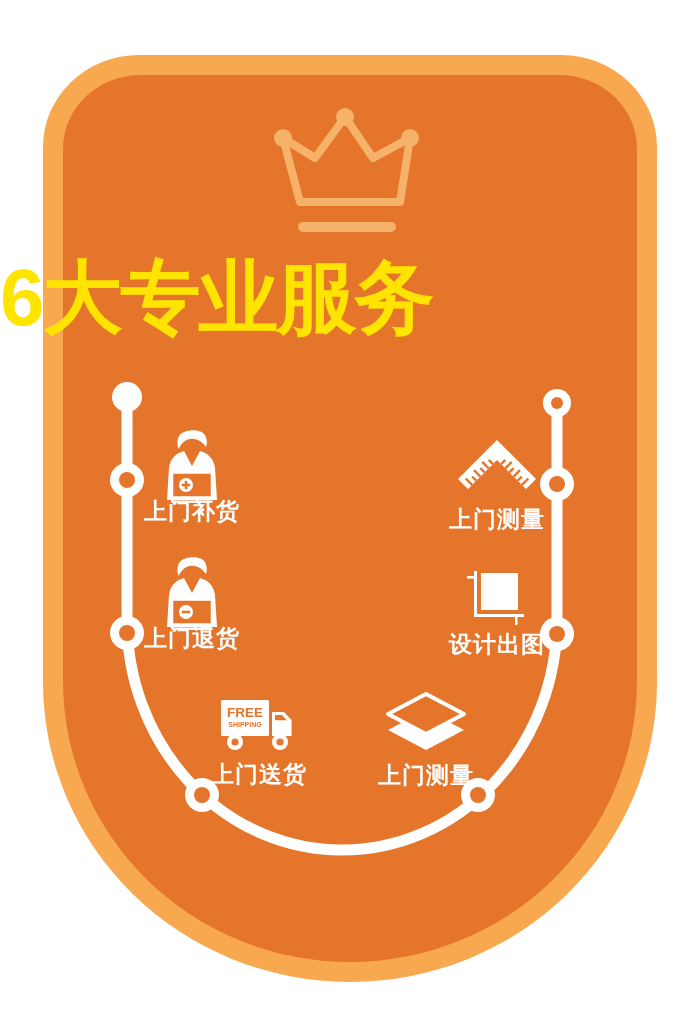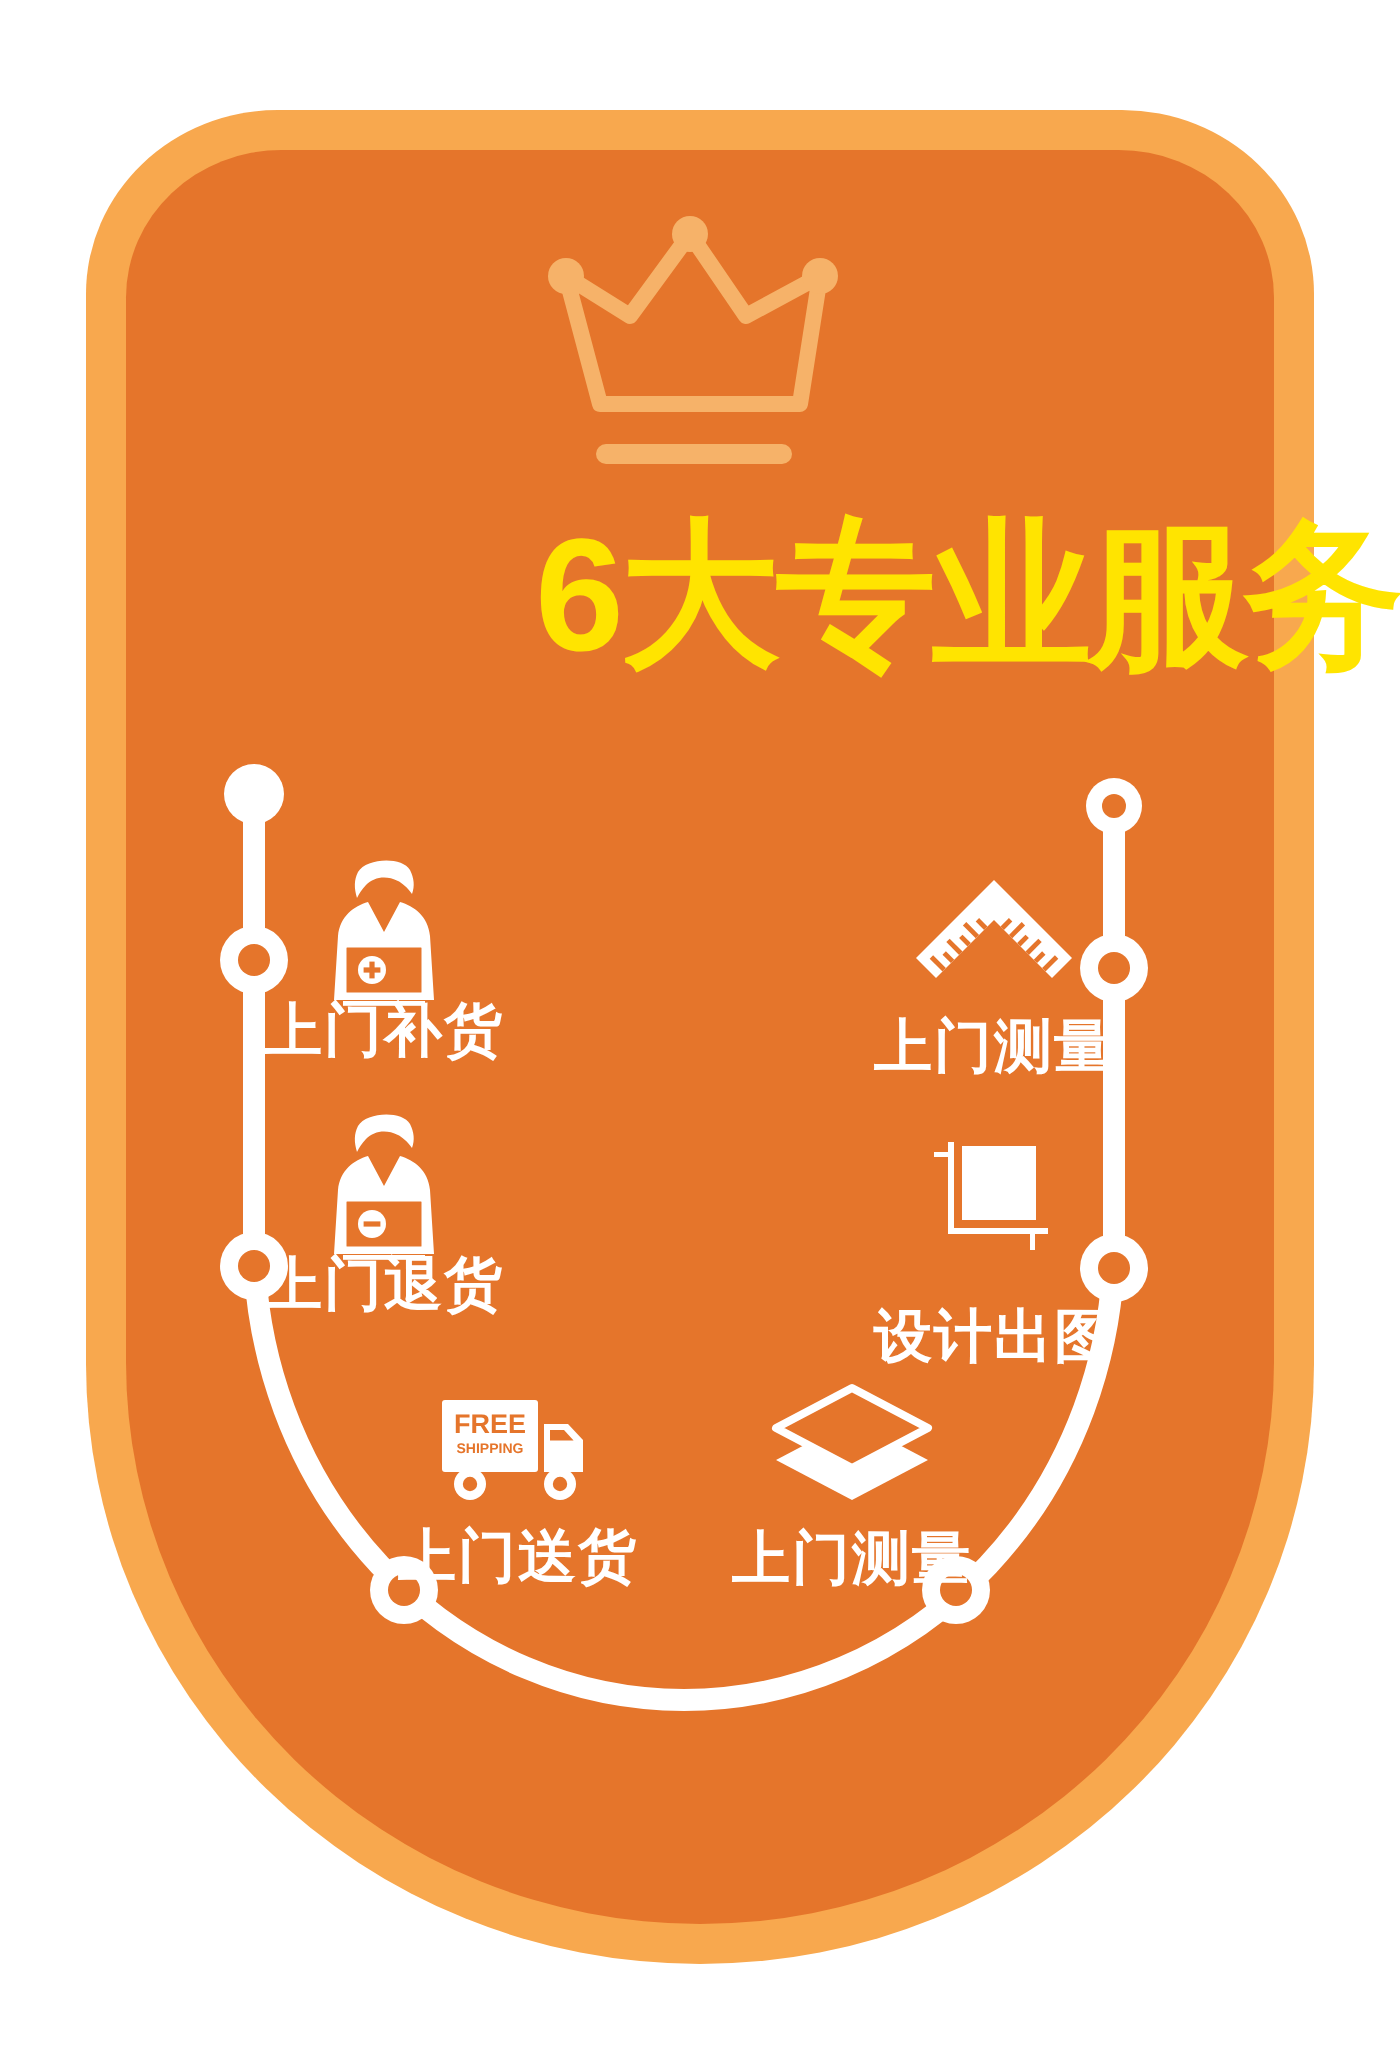--- a/index.html
+++ b/index.html
@@ -14,40 +14,40 @@
     border-radius:96px 96px 307px 307px / 92px 92px 300px 300px;
   }
   .card-inner{
     position:absolute;left:20px;top:20px;right:20px;bottom:20px;
     background:#E5752B;
     border-radius:78px 78px 288px 288px / 74px 74px 282px 282px;
   }
   .crown-svg{position:absolute;left:270px;top:95px;}
   .title{
     position:absolute;left:0;top:248px;width:700px;height:100px;
-    text-align:right;line-height:100px;
+    text-align:left;line-height:100px;
     font-size:80px;font-weight:900;letter-spacing:-2px;
     color:#FFE400;white-space:nowrap;
   }
   .timeline-svg{position:absolute;left:0;top:0;pointer-events:none;}
   .service{position:absolute;display:flex;flex-direction:column;align-items:center;}
   .service .label{
-    color:#ffffff;font-weight:bold;font-size:29px;letter-spacing:1px;
+    color:#ffffff;font-weight:bold;font-size:23px;letter-spacing:1px;
     text-align:center;white-space:nowrap;
   }
   #svc-restock{left:122px;top:426px;width:140px;}
   #svc-return {left:122px;top:553px;width:140px;}
   #svc-delivery{left:189px;top:697px;width:140px;}
   #svc-measure{left:427px;top:435px;width:140px;}
   #svc-design {left:427px;top:565px;width:140px;}
   #svc-tiling {left:356px;top:690px;width:140px;}
   #svc-restock .label,#svc-return .label{margin-top:-8px;}
   #svc-delivery .label{margin-top:8px;}
   #svc-measure .label{margin-top:5px;text-align:center;}
-  #svc-design .label{margin-top:22px;}
+  #svc-design .label{margin-top:2px;}
   #svc-tiling .label{margin-top:4px;}
   svg text{font-family:"Liberation Sans","DejaVu Sans",sans-serif;font-weight:bold;}
 </style>
 </head>
 <body>
 
 <div class="canvas">
 
   <div class="card-outer">
     <div class="card-inner"></div>

